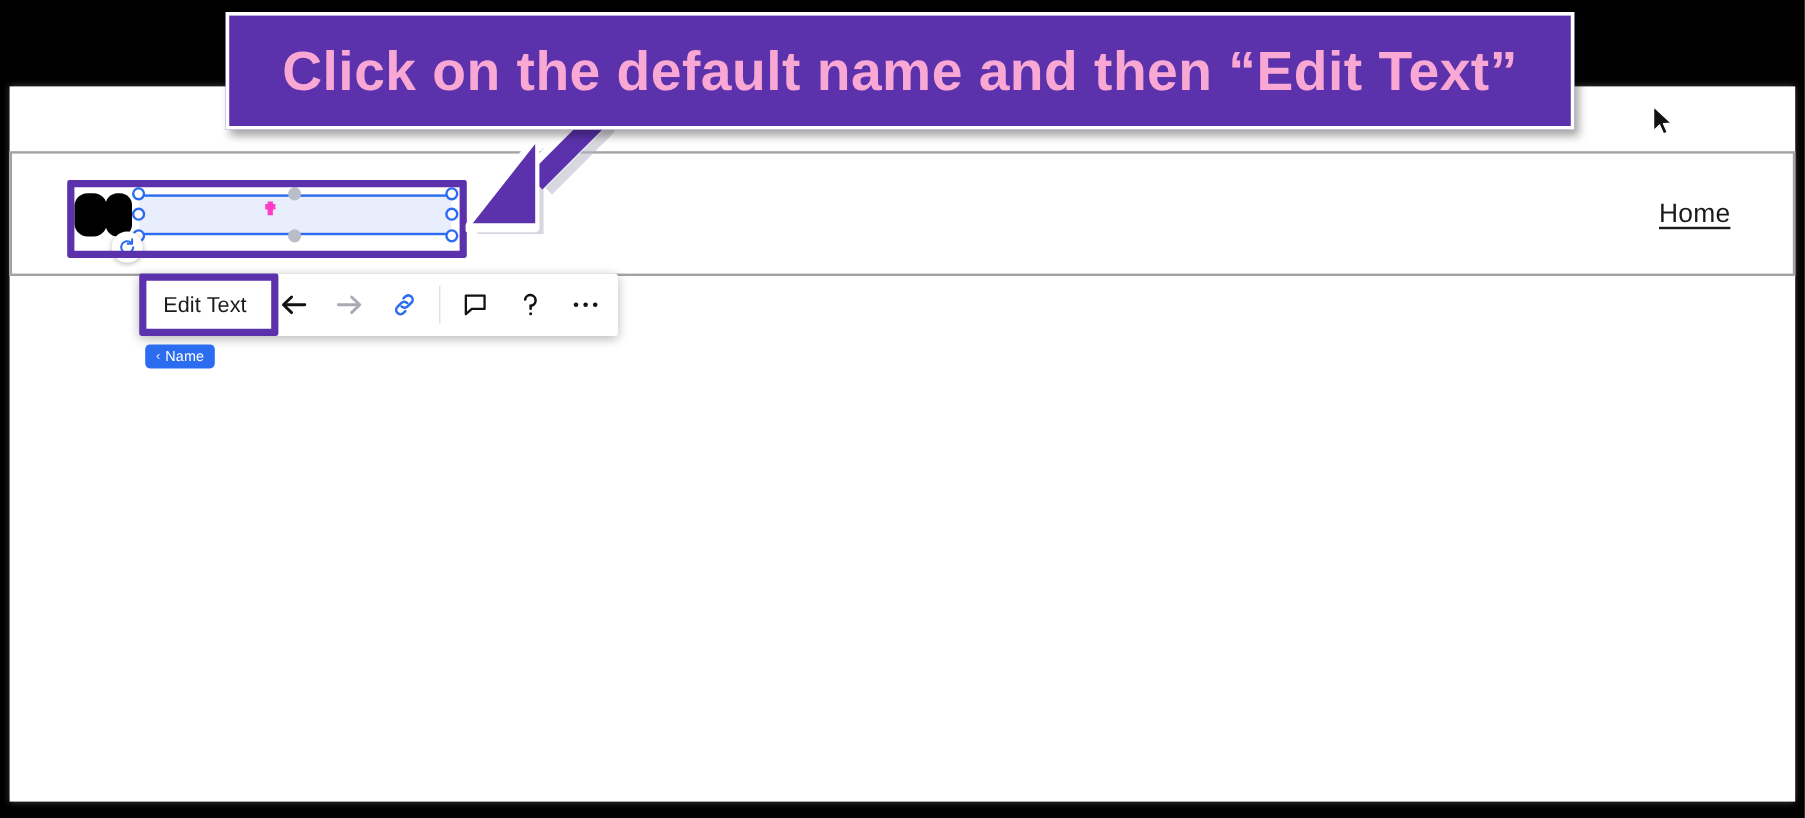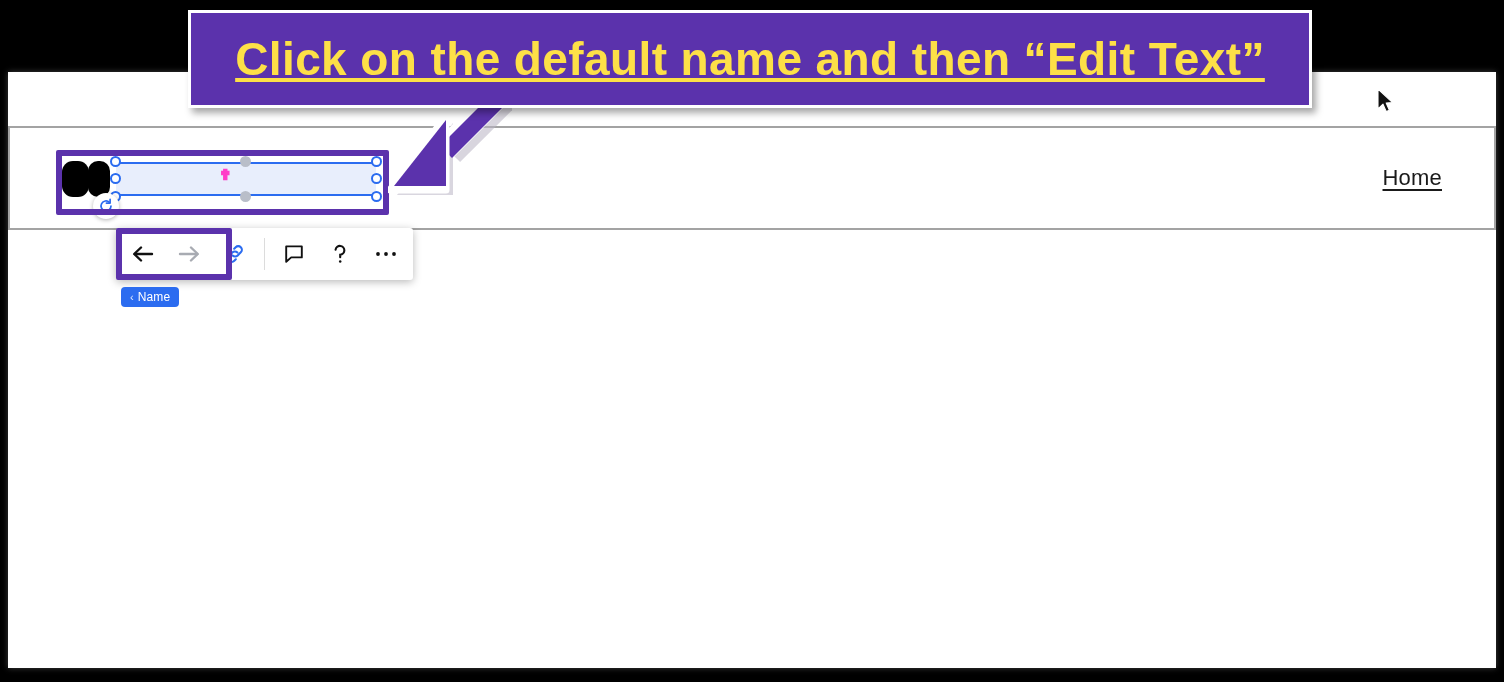--- a/index.html
+++ b/index.html
@@ -183,26 +183,25 @@
     position: absolute;
     left: 188px; top: 10px;
     width: 1124px; height: 98px;
     background: #5b32ac;
     border: 3px solid #ffffff;
     box-shadow: 4px 5px 7px rgba(0,0,0,.35);
     display: flex; align-items: center; justify-content: center;
     z-index: 40;
   }
   #banner-text {
-    color: #fde047;
+    color: #f9a8d4;
     font-size: 46px;
     font-weight: bold;
     letter-spacing: .4px;
     white-space: nowrap;
-    text-decoration: underline;
   }
 
   
   #arrow-annotation {
     position: absolute;
     left: 388px; top: 96px;
     width: 124px; height: 116px;
     z-index: 35;
     pointer-events: none;
   }
@@ -246,20 +245,21 @@
 <div id="rotate-handle">
   <svg width="16" height="16" viewBox="0 0 16 16">
     <path d="M13 8a5 5 0 1 1-1.6-3.7" fill="none" stroke="#2b6cf0" stroke-width="1.7" stroke-linecap="round"></path>
     <path d="M12.1 1.3 L12.1 5.1 L8.4 5.1" fill="none" stroke="#2b6cf0" stroke-width="1.7" stroke-linecap="round" stroke-linejoin="round"></path>
   </svg>
 </div>
 
 <div id="highlight-element"></div>
 
 <div id="toolbar">
+  <div class="tb-btn">Edit Text</div>
 
   <div class="tb-icon">
     <svg width="26" height="22" viewBox="0 0 26 22">
       <path d="M22 11 H5" stroke="#111" stroke-width="2.4" stroke-linecap="round" fill="none"></path>
       <path d="M11 4.5 L4.2 11 L11 17.5" stroke="#111" stroke-width="2.4" stroke-linecap="round" stroke-linejoin="round" fill="none"></path>
     </svg>
   </div>
 
   <div class="tb-icon">
     <svg width="26" height="22" viewBox="0 0 26 22">

